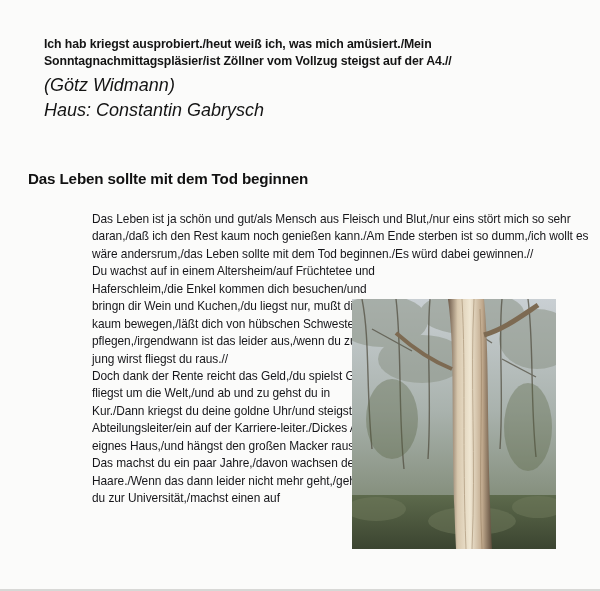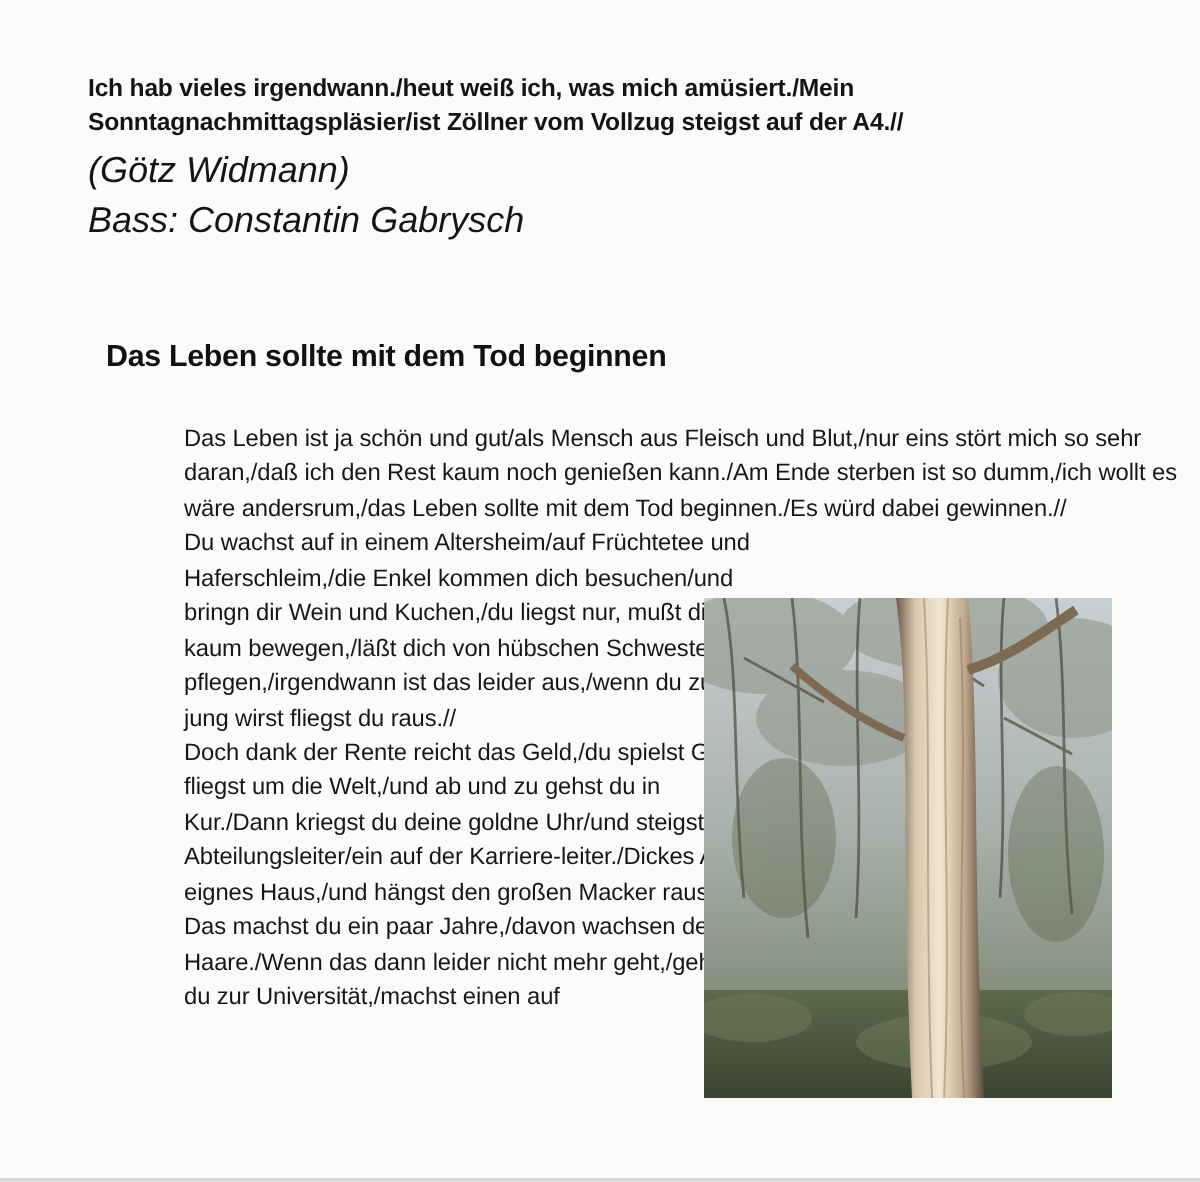--- a/index.html
+++ b/index.html
@@ -41,21 +41,21 @@
     font-style: italic;
     line-height: 1.42;
     color: #141414;
     margin: 0;
   }
   .credit.first {
     margin-top: 2px;
   }
   .heading {
     position: absolute;
-    left: 53px;
+    left: 28px;
     top: 170px;
     font-size: 15.2px;
     font-weight: bold;
     letter-spacing: -0.15px;
     color: #111111;
     margin: 0;
   }
   .body-col {
     position: absolute;
     left: 44px;
@@ -99,24 +99,24 @@
     height: 2px;
     background: #d8d8d6;
   }
 </style>
 </head>
 <body>
 
 <div class="page">
 
   <div class="content">
-    <p class="epigraph">Ich hab vieles irgendwann./heut weiß ich, was mich amüsiert./Mein</p>
+    <p class="epigraph">Ich hab kriegst ausprobiert./heut weiß ich, was mich amüsiert./Mein</p>
     <p class="epigraph">Sonntagnachmittagspläsier/ist Zöllner vom Vollzug steigst auf der A4.//</p>
     <p class="credit first">(Götz Widmann)</p>
-    <p class="credit">Bass: Constantin Gabrysch</p>
+    <p class="credit">Haus: Constantin Gabrysch</p>
   </div>
 
   <h2 class="heading">Das Leben sollte mit dem Tod beginnen</h2>
 
   <div class="body-col">
     <p class="stanza wide">Das Leben ist ja schön und gut/als Mensch aus Fleisch und Blut,/nur eins stört mich so sehr daran,/daß ich den Rest kaum noch genießen kann./Am Ende sterben ist so dumm,/ich wollt es wäre andersrum,/das Leben sollte mit dem Tod beginnen./Es würd dabei gewinnen.//</p>
     <p class="stanza narrow">Du wachst auf in einem Altersheim/auf Früchtetee und Haferschleim,/die Enkel kommen dich besuchen/und bringn dir Wein und Kuchen,/du liegst nur, mußt dich kaum bewegen,/läßt dich von hübschen Schwestern pflegen,/irgendwann ist das leider aus,/wenn du zu jung wirst fliegst du raus.//</p>
     <p class="stanza narrow">Doch dank der Rente reicht das Geld,/du spielst Golf, fliegst um die Welt,/und ab und zu gehst du in Kur./Dann kriegst du deine goldne Uhr/und steigst als Abteilungsleiter/ein auf der Karriere-leiter./Dickes Auto, eignes Haus,/und hängst den großen Macker raus.//</p>
     <p class="stanza narrow">Das machst du ein paar Jahre,/davon wachsen deine Haare./Wenn das dann leider nicht mehr geht,/gehst du zur Universität,/machst einen auf</p>
   </div>

